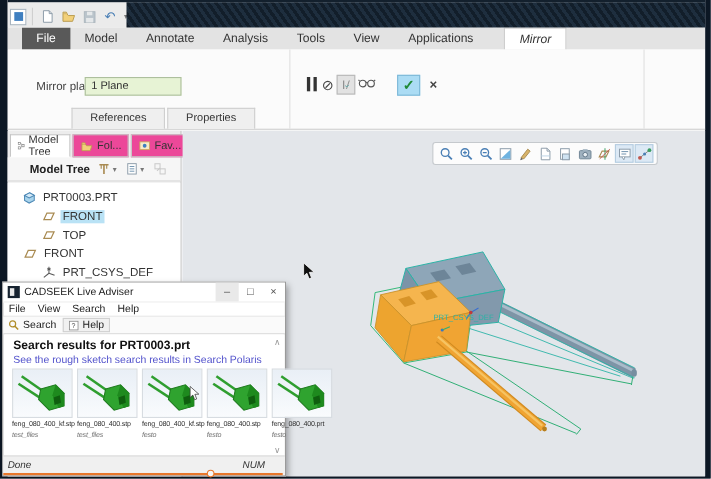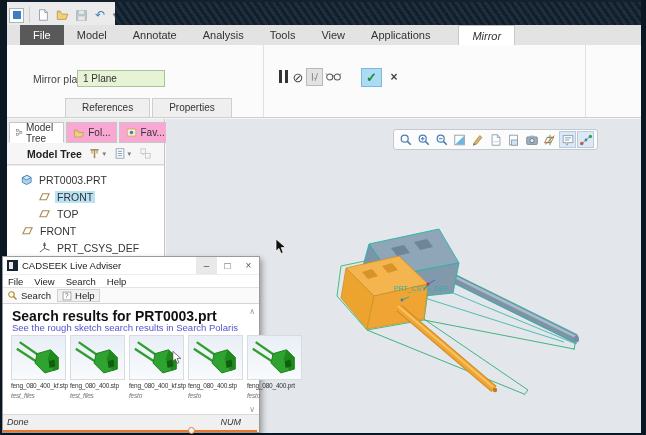--- a/index.html
+++ b/index.html
@@ -40,21 +40,21 @@
   .ok-btn { width:21px; height:19px; background:#abdcf4; border:1px solid #7db8d8; color:#1f8a35; font-weight:bold; font-size:13px; text-align:center; line-height:17px; margin-left:18px; }
   .cancel-btn { width:16px; height:18px; color:#444; font-weight:bold; font-size:12px; text-align:center; line-height:18px; margin-left:4px; }
   .subtabs { position:absolute; left:58px; bottom:0; display:flex; }
   .subtab { height:19px; line-height:18px; padding:0 16px; font-size:10px; color:#333; background:#efefef; border:1px solid #cfcfcf; border-bottom:none; margin-right:2px; }
   .subtab.dis { color:#a9a9a9; }
 
   
   .main { position:absolute; top:119px; left:0; right:0; bottom:0; }
   .navigator { position:absolute; left:0; top:0; bottom:0; width:158px; background:#ececec; border-right:1px solid #c4c4c4; }
   .nav-tabs { display:flex; padding:3px 0 0 2px; height:24px; }
-  .nav-tab { display:flex; align-items:center; gap:3px; font-size:10px; color:#333; padding:0 6px; height:21px; background:#f9a8d4; border:1px solid #c6c6c6; margin-right:2px; }
+  .nav-tab { display:flex; align-items:center; gap:3px; font-size:10px; color:#333; padding:0 6px; height:21px; background:#ec4899; border:1px solid #c6c6c6; margin-right:2px; }
   .nav-tab.active { background:#fff; border-bottom:1px solid #fff; }
   .nav-toolbar { height:22px; background:#f6f6f6; border-bottom:1px solid #d8d8d8; display:flex; align-items:center; }
   .nav-title { font-size:10.5px; font-weight:bold; color:#222; margin-left:20px; }
   .nav-tool { margin-left:6px; display:flex; align-items:center; }
   .tree { position:absolute; top:47px; left:0; right:0; bottom:0; background:#fff; padding-top:5px; }
   .trow { height:17px; display:flex; align-items:center; gap:4px; font-size:10.5px; color:#333; }
   .trow .lbl { padding:0 2px; }
   .trow.sel .lbl { background:#b9e2f5; }
   .trow.dim { color:#a8a8a8; }
 
@@ -71,21 +71,21 @@
   .dlg-ico { width:11px; height:11px; background:#16222f; margin:0 4px 0 4px; position:relative; }
   .dlg-ico i { position:absolute; left:2px; top:2px; width:4px; height:7px; background:#e8e8e8; }
   .dlg-title-text { font-size:9.5px; color:#222; flex:1; }
   .win-btn { width:21px; height:17px; font-size:10px; color:#555; display:flex; align-items:center; justify-content:center; }
   .win-btn.min { background:#e9e9e9; }
   .dlg-menu { height:13px; display:flex; gap:11px; padding-left:5px; font-size:9.5px; color:#222; align-items:center; border-bottom:1px solid #e4e4e4; }
   .dlg-tools { height:16px; display:flex; align-items:center; gap:6px; padding-left:4px; font-size:9.5px; color:#222; border-bottom:1px solid #d4d4d4; background:#fafafa; }
   .dlg-tool { display:flex; align-items:center; gap:3px; }
   .dlg-tool.boxed { border:1px solid #d0d0d0; background:#f1f1f1; padding:0 4px; height:13px; }
   .dlg-content { position:absolute; left:1px; right:1px; top:47px; height:112px; background:#fff; }
-  .dlg-heading { position:absolute; left:8px; top:4px; font-size:14px; font-weight:bold; color:#111; }
+  .dlg-heading { position:absolute; left:8px; top:4px; font-size:11px; font-weight:bold; color:#111; }
   .dlg-link { position:absolute; left:8px; top:18px; font-size:9.5px; color:#5353cc; }
   .thumbs { position:absolute; left:7px; top:31px; display:flex; gap:4px; }
   .thumb { width:55px; height:45px; background:linear-gradient(#e9eff6,#f9fbfd); border:1px solid #d7dce1; }
   .names { position:absolute; left:7px; top:78px; display:flex; }
   .ncol { width:59px; font-size:6.5px; color:#333; letter-spacing:-0.2px; white-space:nowrap; }
   .ncol .src { display:block; font-style:italic; color:#777; margin-top:3px; }
   .scrollup, .scrolldown { position:absolute; right:3px; font-size:8px; color:#9a9a9a; }
   .scrollup { top:3px; } .scrolldown { bottom:2px; }
   .dlg-status { position:absolute; left:0; right:0; bottom:3px; height:15px; background:#f0f0f0; border-top:1px solid #dadada; font-size:9px; color:#333;font-style:italic; }
   .status-left { position:absolute; left:4px; top:2px; }

